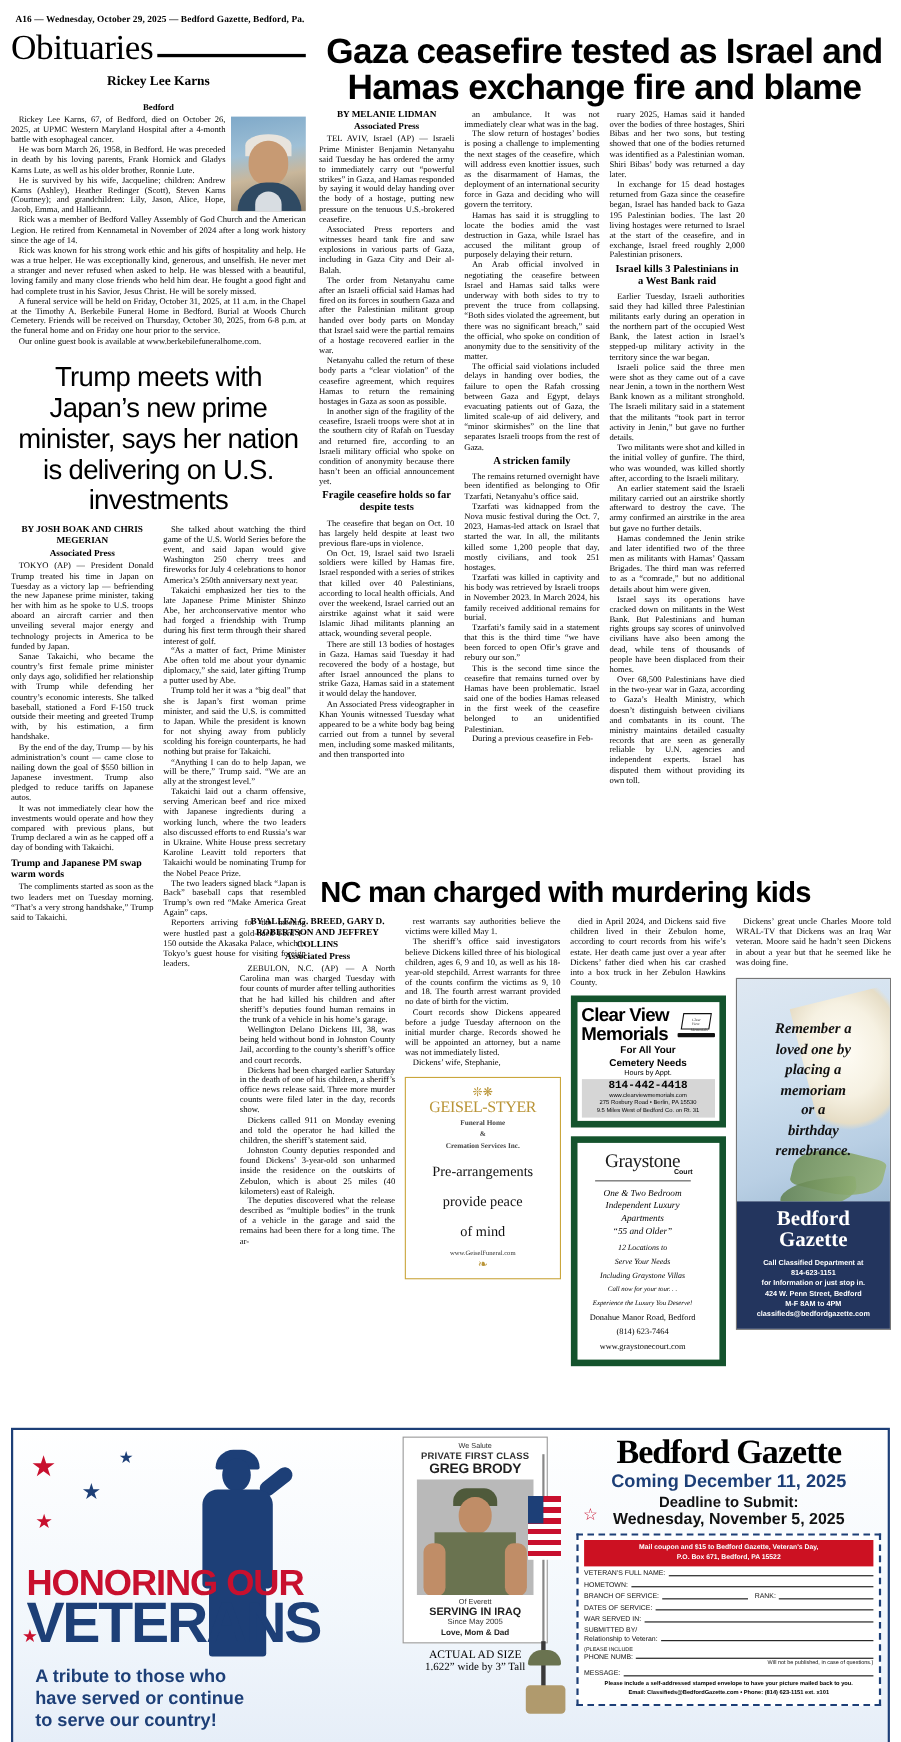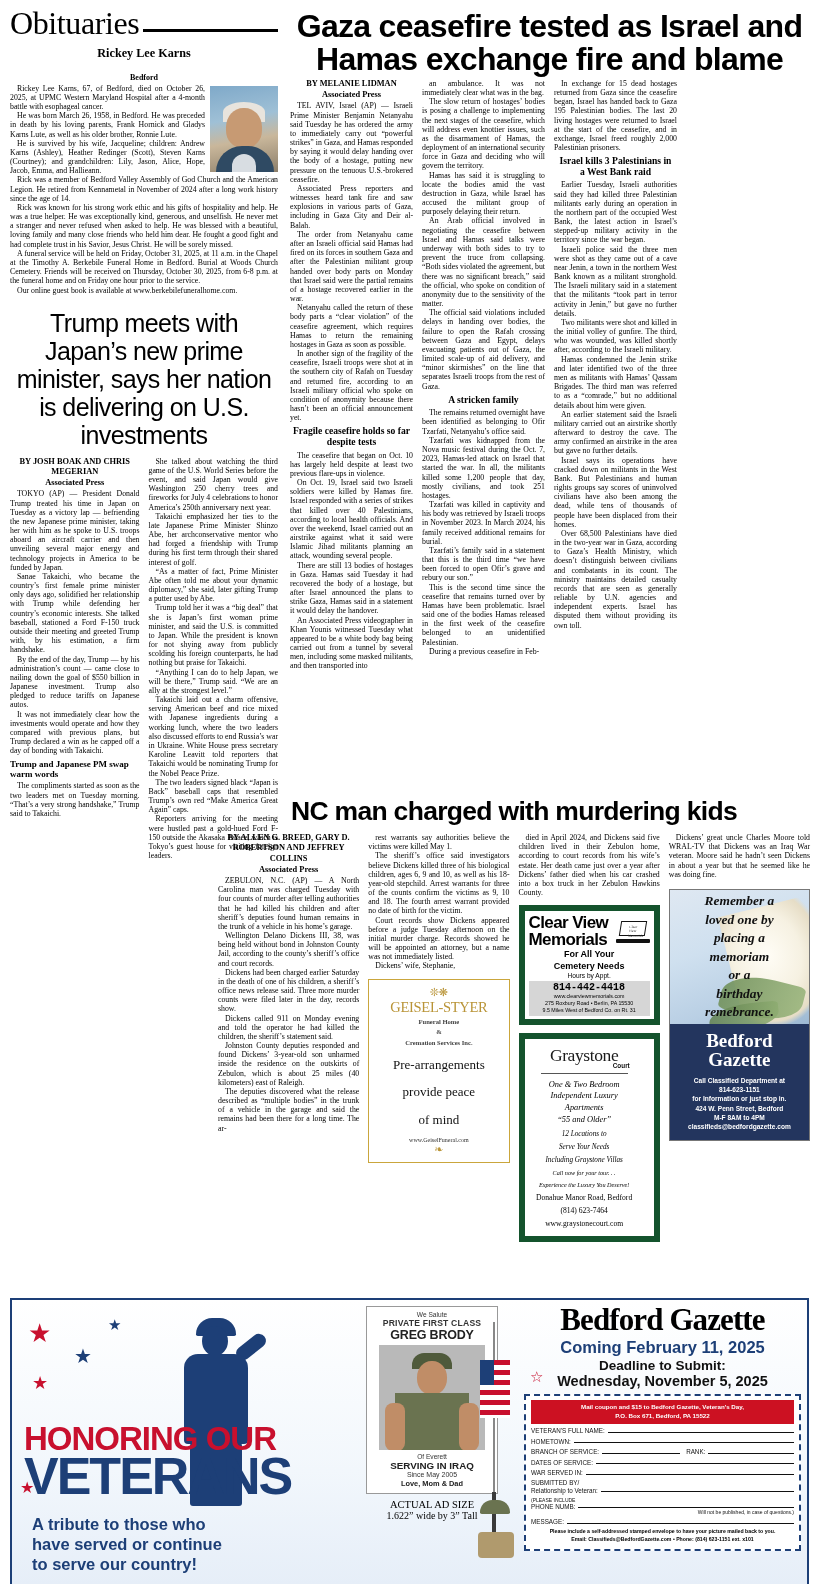--- a/index.html
+++ b/index.html
@@ -96,21 +96,21 @@
   .ad-graystone { padding:6px 16px 7px 6px; text-align:center; }
   .gs-logo { font-family:"Liberation Serif",serif; font-size:17.5px; letter-spacing:-.4px; color:#1b1b1b; position:relative;}
   .gs-court { font-family:"Liberation Sans",sans-serif; font-weight:bold; font-size:6.4px; color:#111; text-align:right; margin-top:-4px; padding-right:8px;}
   .gs-div { border-top:1px solid #555; margin:4px 10px 5px 10px;}
   .gs-it { font-family:"Liberation Serif",serif; font-style:italic; font-size:8.4px; line-height:1.4;}
   .gs-it2 { font-family:"Liberation Serif",serif; font-style:italic; font-size:7.2px; line-height:1.4; margin-top:3px;}
   .gs-it3 { font-family:"Liberation Serif",serif; font-style:italic; font-size:6.2px; line-height:1.35; margin-top:4px;}
   .gs-addr { font-family:"Liberation Serif",serif; font-size:7.6px; line-height:1.35; margin-top:3px;}
 
   .ad-memoriam { border:1px solid #777; width:100%; }
-  .mem-photo { height:134px; position:relative; overflow:hidden;
+  .mem-photo { height:202px; position:relative; overflow:hidden;
      background:linear-gradient(160deg,#dfe8f2 0%,#cfe0ef 40%,#b9cfe4 75%,#9db9d2 100%); }
   .mem-photo .lily { position:absolute; right:-18px; top:14px; width:96px; height:120px;
      background:radial-gradient(ellipse at 40% 40%, #fffdf6 0%, #f6f1e2 42%, #e6ddc6 66%, rgba(220,212,190,0) 72%); transform:rotate(-14deg);}
   .mem-photo .leaf { position:absolute; right:6px; bottom:6px; width:82px; height:40px;
      background:linear-gradient(100deg,#6f8f5a,#9cb77e); border-radius:60% 10% 60% 10%; transform:rotate(14deg); opacity:.9;}
   .mem-photo .leaf2{ position:absolute; right:30px; bottom:-6px; width:70px; height:26px;
      background:linear-gradient(100deg,#5d7d4c,#8fae72); border-radius:60% 10% 60% 10%; transform:rotate(-6deg); opacity:.85;}
   .mem-txt { position:absolute; inset:0; display:flex; flex-direction:column; justify-content:center;
      font-family:"Liberation Serif",serif; font-style:italic; font-weight:bold; font-size:13.4px; line-height:1.38; text-align:center; color:#111;}
   .mem-blue { background:#23355e; color:#fff; text-align:center; padding:7px 4px 8px 4px;}
@@ -176,20 +176,21 @@
   .fline .rule { flex:1 1 auto; border-bottom:1px solid #111; margin:0 0 1.5px 3px; height:6px;}
   .fline .lbl2 { white-space:nowrap; margin-left:6px;}
   .fnote { font-family:"Liberation Sans",sans-serif; font-size:5px; color:#111;}
   .cnote { font-family:"Liberation Sans",sans-serif; font-weight:bold; font-size:5.2px; text-align:center; margin-top:3px; line-height:1.5;}
 </style>
 </head>
 <body>
 
 <div class="page">
 
+  <div class="folio">A16 — Wednesday, October 29, 2025 — Bedford Gazette, Bedford, Pa.</div>
 
   <div class="top-row">
 
     <div class="obit-col">
       <div class="obit-title-wrap">
         <div class="obit-title">Obituaries</div>
         <div class="obit-rule"></div>
       </div>
 
       <div class="obit-name">Rickey Lee Karns</div>
@@ -280,29 +281,30 @@
             <p>Tzarfati was kidnapped from the Nova music festival during the Oct. 7, 2023, Hamas-led attack on Israel that started the war. In all, the militants killed some 1,200 people that day, mostly civilians, and took 251 hostages.</p>
             <p>Tzarfati was killed in captivity and his body was retrieved by Israeli troops in November 2023. In March 2024, his family received additional remains for burial.</p>
             <p>Tzarfati’s family said in a statement that this is the third time “we have been forced to open Ofir’s grave and rebury our son.”</p>
             <p>This is the second time since the ceasefire that remains turned over by Hamas have been problematic. Israel said one of the bodies Hamas released in the first week of the ceasefire belonged to an unidentified Palestinian.</p>
             <p>During a previous ceasefire in Feb-</p>
           </div>
         </div>
 
         <div>
           <div class="body-txt">
+            <p>ruary 2025, Hamas said it handed over the bodies of three hostages, Shiri Bibas and her two sons, but testing showed that one of the bodies returned was identified as a Palestinian woman. Shiri Bibas’ body was returned a day later.</p>
             <p>In exchange for 15 dead hostages returned from Gaza since the ceasefire began, Israel has handed back to Gaza 195 Palestinian bodies. The last 20 living hostages were returned to Israel at the start of the ceasefire, and in exchange, Israel freed roughly 2,000 Palestinian prisoners.</p>
           </div>
           <div class="sec-head">Israel kills 3 Palestinians in a West Bank raid</div>
           <div class="body-txt">
             <p>Earlier Tuesday, Israeli authorities said they had killed three Palestinian militants early during an operation in the northern part of the occupied West Bank, the latest action in Israel’s stepped-up military activity in the territory since the war began.</p>
             <p>Israeli police said the three men were shot as they came out of a cave near Jenin, a town in the northern West Bank known as a militant stronghold. The Israeli military said in a statement that the militants “took part in terror activity in Jenin,” but gave no further details.</p>
             <p>Two militants were shot and killed in the initial volley of gunfire. The third, who was wounded, was killed shortly after, according to the Israeli military.</p>
+            <p>An earlier statement said the Israeli military carried out an airstrike shortly afterward to destroy the cave. The army confirmed an airstrike in the area but gave no further details.</p>
             <p>Hamas condemned the Jenin strike and later identified two of the three men as militants with Hamas’ Qassam Brigades. The third man was referred to as a “comrade,” but no additional details about him were given.</p>
-            <p>An earlier statement said the Israeli military carried out an airstrike shortly afterward to destroy the cave. The army confirmed an airstrike in the area but gave no further details.</p>
             <p>Israel says its operations have cracked down on militants in the West Bank. But Palestinians and human rights groups say scores of uninvolved civilians have also been among the dead, while tens of thousands of people have been displaced from their homes.</p>
             <p>Over 68,500 Palestinians have died in the two-year war in Gaza, according to Gaza’s Health Ministry, which doesn’t distinguish between civilians and combatants in its count. The ministry maintains detailed casualty records that are seen as generally reliable by U.N. agencies and independent experts. Israel has disputed them without providing its own toll.</p>
           </div>
         </div>
 
         <div></div>
       </div>
     </div>
   </div>
 
@@ -477,21 +479,21 @@
           <div class="flag"></div>
           <div class="canton"></div>
         <div class="rifle"></div>
           <div class="helm2"></div>
           <div class="boots"></div>
       </div>
     </div>
 
     <div class="vet-right">
       <div class="bg-big">Bedford Gazette</div>
-      <div class="coming">Coming February 11, 2025</div>
+      <div class="coming">Coming December 11, 2025</div>
       <div style="position:relative;">
         <span class="vet-star" style="position:absolute; left:6px; top:10px; font-size:15px;">☆</span>
         <div class="deadline">Deadline to Submit:</div>
         <div class="deadline2">Wednesday, November 5, 2025</div>
       </div>
 
       <div class="coupon">
         <div class="coupon-bar">
           <div>Mail coupon and $15 to Bedford Gazette, Veteran's Day,</div>
           <div>P.O. Box 671, Bedford, PA 15522</div>

